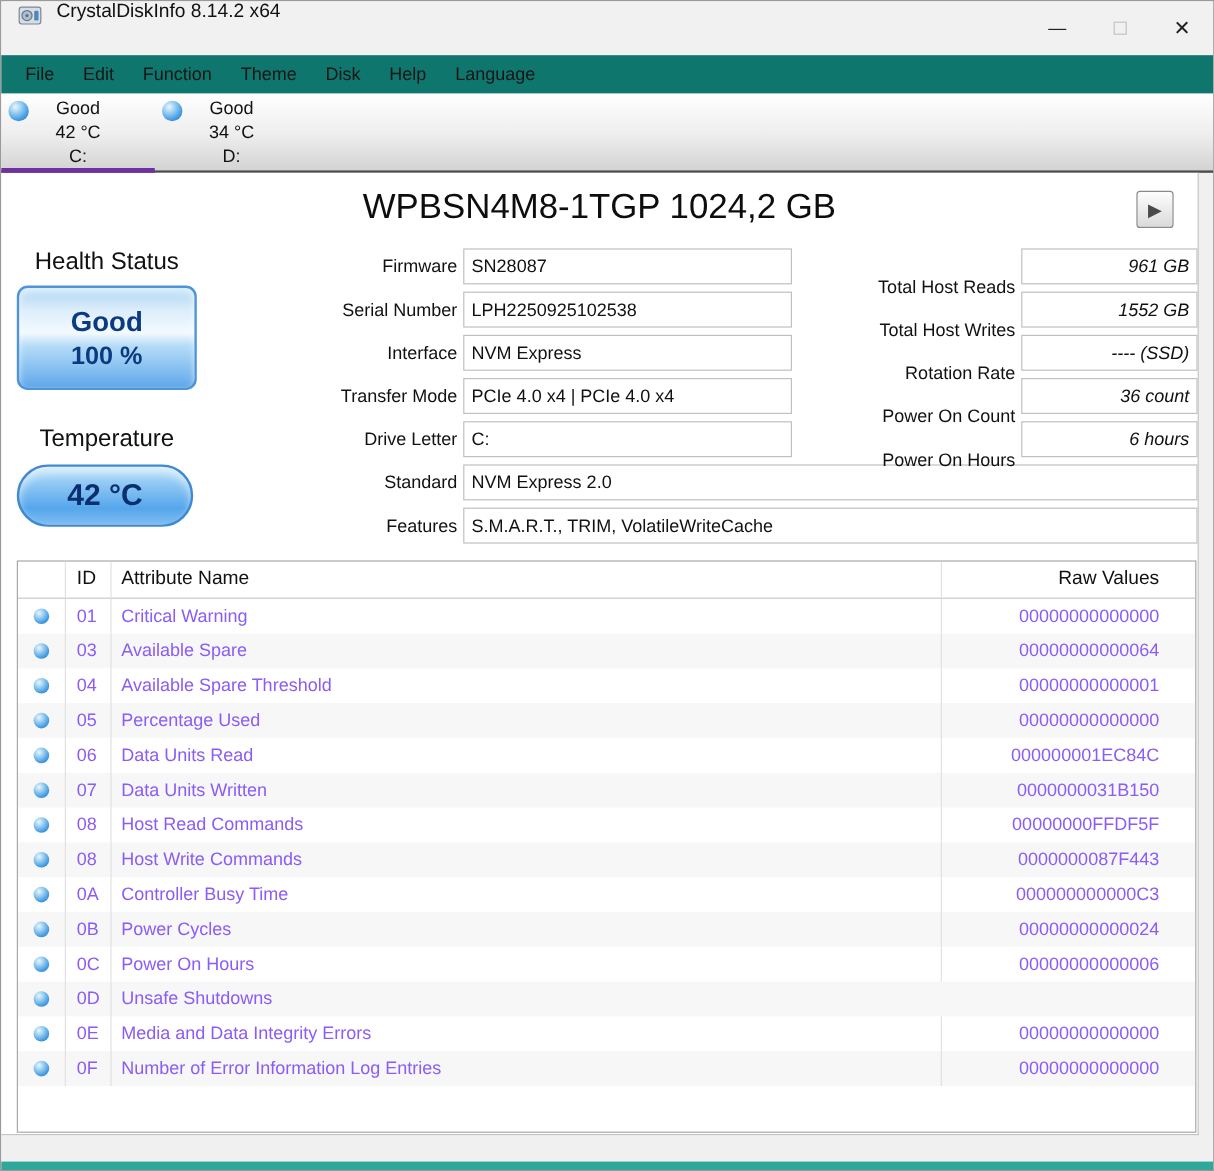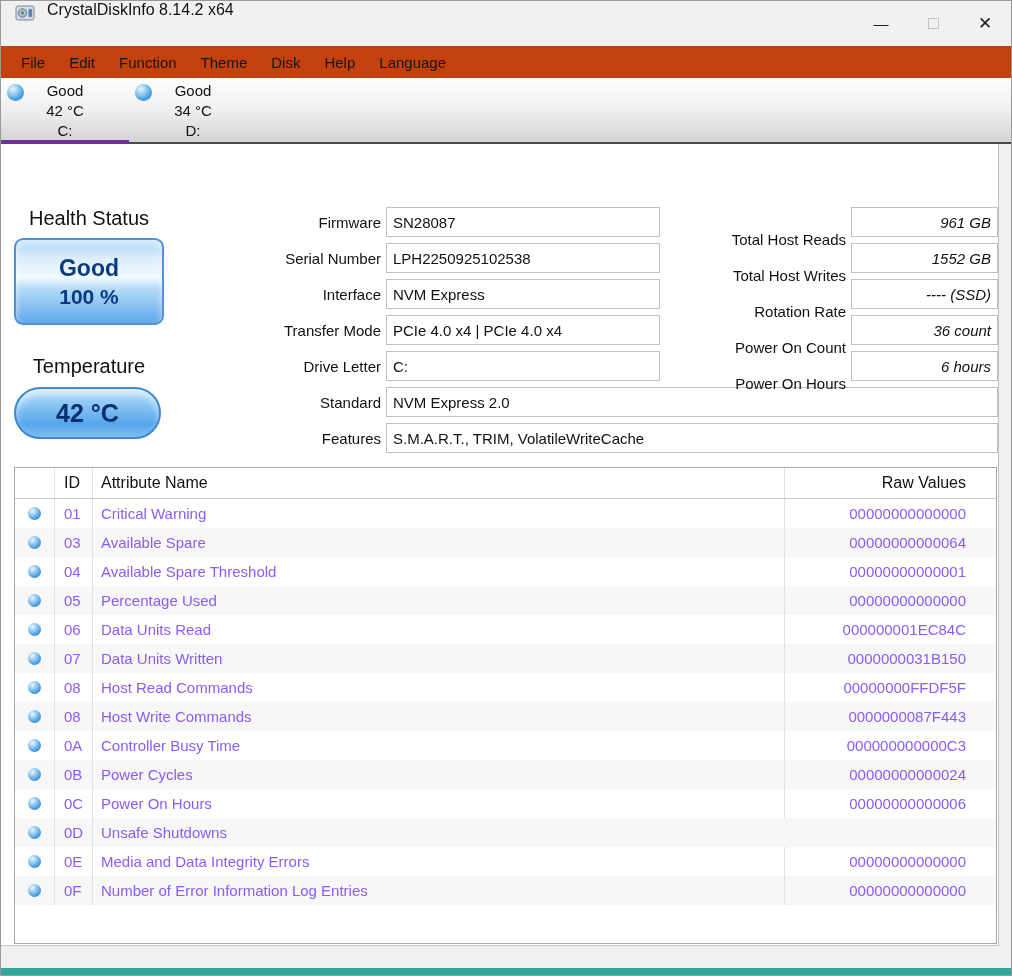--- a/index.html
+++ b/index.html
@@ -13,21 +13,21 @@
   
   .titlebar { height:45px; display:flex; align-items:flex-start; padding-left:12px; background:#f1f1f1; }
   .app-icon { width:24px; height:24px; margin-right:10px; display:inline-flex; align-items:center; justify-content:center; }
   .win-title { font-size:16px; color:#111; flex:1; }
   .win-controls { display:flex; height:100%; }
   .win-btn { width:52px; height:100%; display:flex; align-items:center; justify-content:center; font-size:15px; color:#222; cursor:default; }
   .win-btn.max .boxglyph { width:11px; height:11px; border:1px solid #c3c3c3; display:inline-block; }
   .win-btn.close { font-size:17px; }
 
   
-  .menubar { height:32px; display:flex; align-items:center; padding-left:8px; background:#c2410c; }
+  .menubar { height:32px; display:flex; align-items:center; padding-left:8px; background:#0f766e; }
   .menu-item { padding:4px 12px; font-size:15px; color:#161616; cursor:default; }
 
   
   .drivebar { height:66px; display:flex; background:linear-gradient(180deg,#ffffff 0%,#ededed 55%,#d3d3d3 100%); border-bottom:2px solid #4a4a4a; }
   .drive-tab { width:128px; height:100%; position:relative; text-align:center; padding-top:3px; cursor:default; }
   .drive-tab .orb {
     position:absolute; left:6px; top:6px; width:17px; height:17px; border-radius:50%;
     background:radial-gradient(circle at 35% 30%, #eaf7ff 0%, #8fc9f0 35%, #3e97e0 70%, #1668ad 100%);
   }
   .drive-status, .drive-temp, .drive-letter { font-size:15px; line-height:20px; color:#111; }
@@ -166,20 +166,26 @@
       <div class="drive-tab">
         <span class="orb"></span>
         <div class="drive-status">Good</div>
         <div class="drive-temp">34 °C</div>
         <div class="drive-letter">D:</div>
       </div>
     </div>
 
   <div class="main">
 
+    <div class="model-row">
+      <div class="model-title">WPBSN4M8-1TGP 1024,2 GB</div>
+      <div class="play-button">
+        <span>▶</span>
+      </div>
+    </div>
 
     <div class="left-col">
       <div class="health-label">Health Status</div>
       <div class="health-button">
         <div class="health-status-value">Good</div>
         <div class="health-percent">100 %</div>
       </div>
       <div class="temp-label">Temperature</div>
       <div class="temp-oval">
         <span>42 °C</span>

